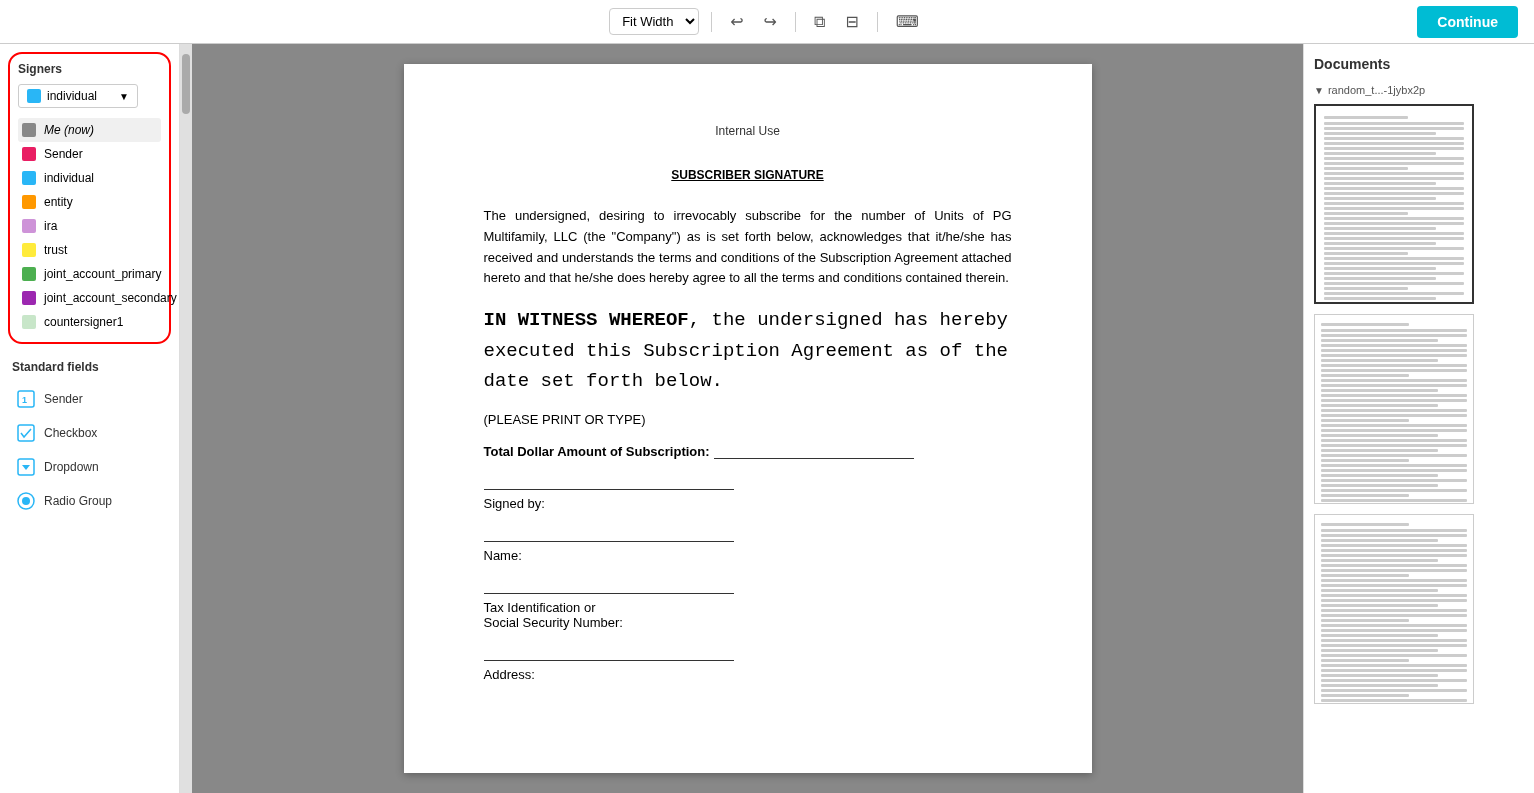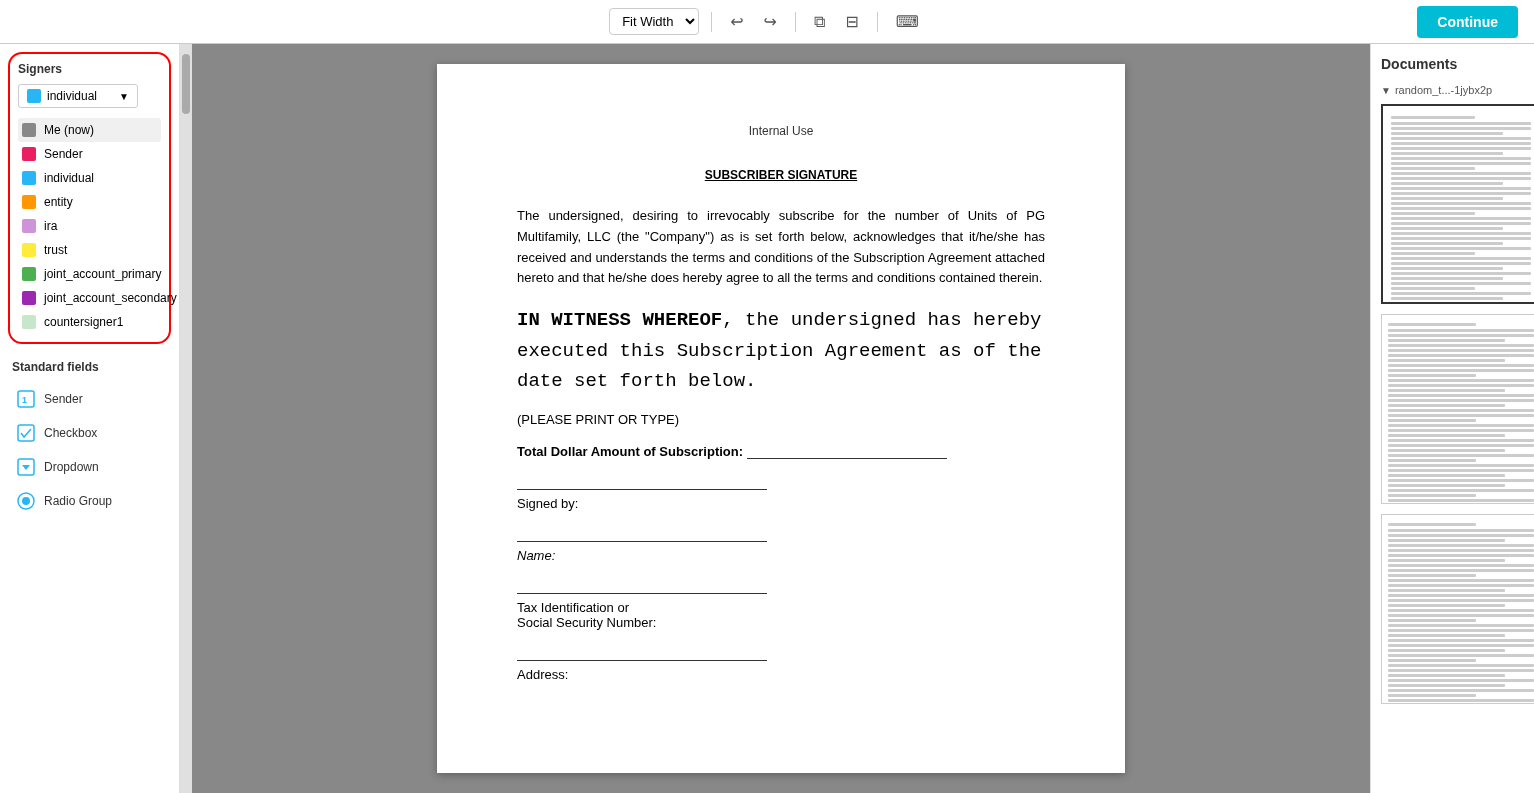--- a/index.html
+++ b/index.html
@@ -116,21 +116,21 @@
 
     .signer-item {
       display: flex;
       align-items: center;
       gap: 8px;
       padding: 5px 4px;
       border-radius: 3px;
       cursor: pointer;
       font-size: 12px;
     }
-    .signer-item.active { background: #f0f0f0; }
+    .signer-item.active { background: #f0f0f0; font-style: italic; }
     .signer-dot {
       width: 14px;
       height: 14px;
       border-radius: 2px;
       flex-shrink: 0;
     }
 
     .standard-fields-section {
       padding: 8px 12px;
       margin-top: 4px;
@@ -243,21 +243,21 @@
       width: 250px;
       margin-bottom: 6px;
     }
     .doc-sig-label {
       font-size: 13px;
       margin-bottom: 30px;
     }
 
     
     .right-sidebar {
-      width: 164px;
+      width: 231px;
       background: #fff;
       border-left: 1px solid #ddd;
       overflow-y: auto;
       flex-shrink: 0;
       padding: 12px 10px;
     }
 
     .docs-title {
       font-size: 14px;
       font-weight: bold;
@@ -451,21 +451,21 @@
       <div class="doc-field-line">
         <strong>Total Dollar Amount of Subscription:</strong>
         <span class="doc-underline">&nbsp;</span>
       </div>
 
       <div style="margin-bottom: 10px;">
         <div class="doc-signature-line"></div>
         <div class="doc-sig-label">Signed by:</div>
       </div>
 
-      <div style="margin-bottom: 15px; font-style: italic;">
+      <div style="margin-bottom: 15px;">
         <div class="doc-signature-line"></div>
         <div class="doc-sig-label">Name:</div>
       </div>
 
       <div style="margin-bottom: 10px;">
         <div class="doc-signature-line"></div>
         <div class="doc-sig-label">Tax Identification or<br>Social Security Number:</div>
       </div>
 
       <div style="margin-bottom: 10px;">

